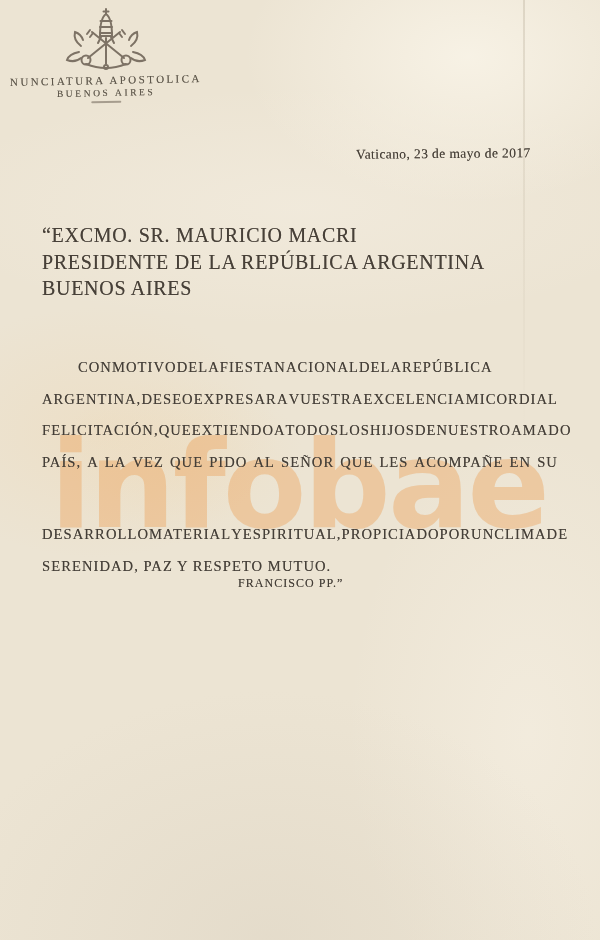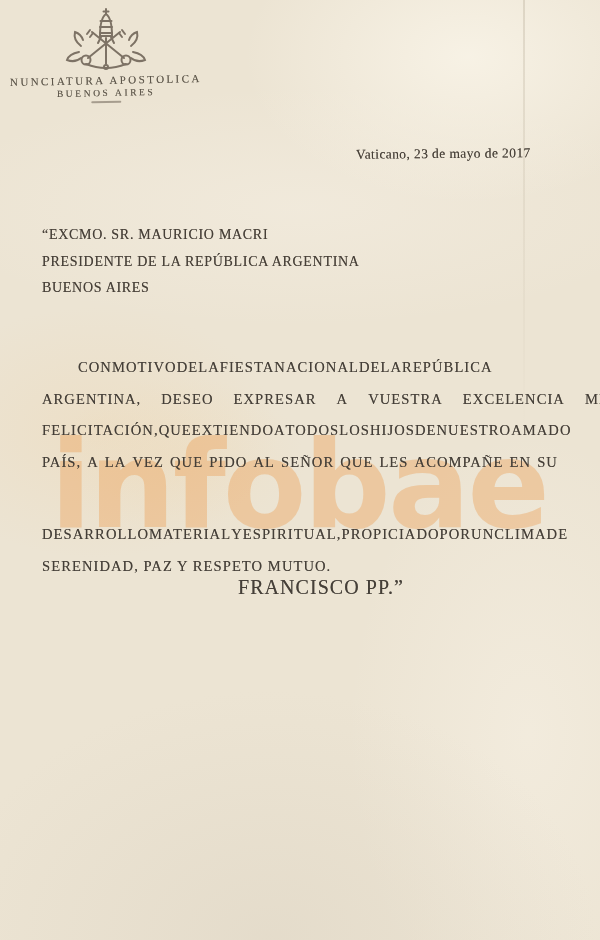--- a/index.html
+++ b/index.html
@@ -35,42 +35,42 @@
   
   .date{
     position:absolute;left:356px;top:146px;
     font-size:13.5px;letter-spacing:.4px;color:#474038;
     transform:rotate(-0.5deg);
     text-shadow:0 0 .6px rgba(71,64,56,.6);
   }
   
   .recipient{
     position:absolute;left:42px;top:222px;
-    font-size:14px;letter-spacing:.7px;line-height:26.5px;color:#474038;
+    font-size:20px;letter-spacing:.7px;line-height:26.5px;color:#474038;
     text-shadow:0 0 .6px rgba(71,64,56,.6);
   }
   
   .watermark{
     position:absolute;left:50px;top:424px;z-index:1;
     font-family:"DejaVu Sans", sans-serif;font-weight:bold;
     font-size:122px;line-height:1;letter-spacing:-3px;
     color:rgba(236,162,90,0.42);
     white-space:nowrap;
   }
   
   .body-text{
     position:absolute;left:42px;top:352px;width:516px;z-index:2;
     font-size:14.6px;letter-spacing:1.05px;line-height:31.5px;color:#453f38;
     text-shadow:0 0 .6px rgba(69,63,56,.6);
   }
   .bline{height:31.5px;white-space:nowrap;}
   .indent{padding-left:36px;}
   .signature{
     position:absolute;left:238px;top:576px;z-index:2;
-    font-size:20px;letter-spacing:1.05px;color:#453f38;
+    font-size:12px;letter-spacing:1.05px;color:#453f38;
     text-shadow:0 0 .6px rgba(69,63,56,.6);
     text-align:right;
   }
   svg .stk{stroke:#6e6356;stroke-width:2;fill:none;stroke-linecap:round;}
 </style>
 </head>
 <body>
 
 <div class="paper">
 
@@ -121,21 +121,21 @@
         <span>CON</span>
         <span>MOTIVO</span>
         <span>DE</span>
         <span>LA</span>
         <span>FIESTA</span>
         <span>NACIONAL</span>
         <span>DE</span>
         <span>LA</span>
         <span>REPÚBLICA</span>
       </div>
-    <div class="bline just" style="display: flex; justify-content: space-between; gap: 20px;">
+    <div class="bline just" style="display: flex; justify-content: space-between;">
         <span>ARGENTINA,</span>
         <span>DESEO</span>
         <span>EXPRESAR</span>
         <span>A</span>
         <span>VUESTRA</span>
         <span>EXCELENCIA</span>
         <span>MI</span>
         <span>CORDIAL</span>
       </div>
     <div class="bline just" style="display: flex; justify-content: space-between;">

